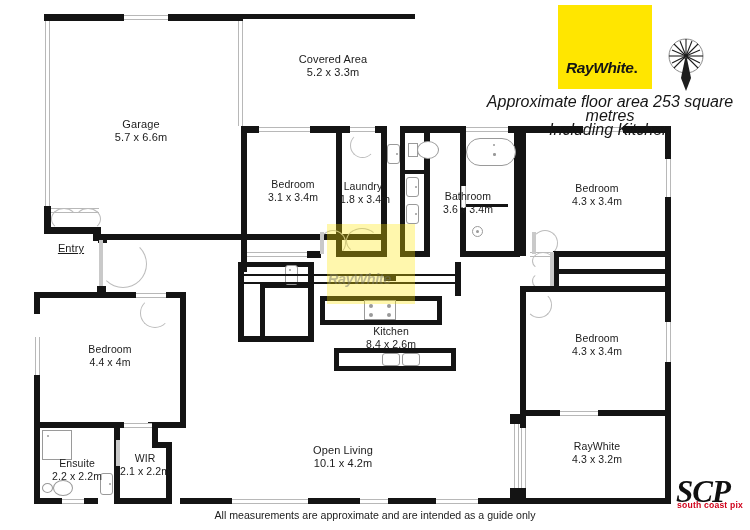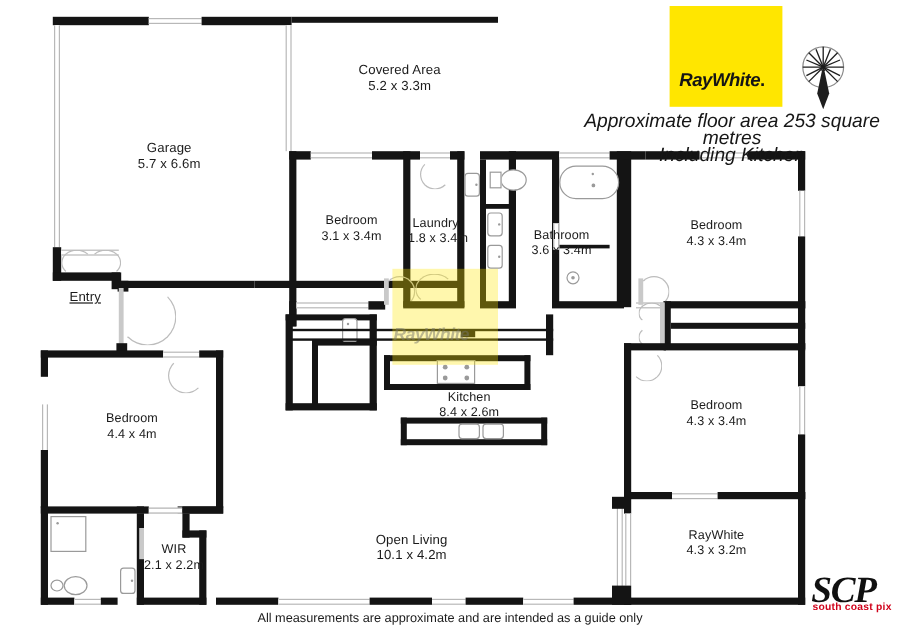--- a/index.html
+++ b/index.html
@@ -323,20 +323,24 @@
   <div class="wall" style="left:114px; top:428px; width:6px;  height:76px;"></div>
   <div class="wall" style="left:34px;  top:498px; width:28px; height:6px;"></div>
   <div class="window" style="left:62px;  top:499px; width:22px; height:5px;"></div>
   <div class="wall" style="left:84px;  top:498px; width:14px; height:6px;"></div>
   <div class="fx" style="left:42px; top:430px; width:30px; height:30px;"></div>
   <div class="dot" style="left:47px; top:435px; width:2px; height:2px;"></div>
   <div class="fx round" style="left:42px; top:483px; width:11px; height:10px;"></div>
   <div class="fx round" style="left:53px; top:480px; width:20px; height:16px;"></div>
   <div class="fx soft" style="left:100px; top:473px; width:13px; height:22px;"></div>
   <div class="dot" style="left:109px; top:483px; width:2px; height:2px;"></div>
+  <div class="room small" style="left:36px; top:457px; width:82px;">
+    <span class="nm">Ensuite</span>
+    <span class="dim">2.2 x 2.2m</span>
+  </div>
 
   <div class="wall" style="left:114px; top:422px; width:10px; height:6px;"></div>
   <div class="window" style="left:124px; top:423px; width:28px; height:5px;"></div>
   <div class="wall" style="left:152px; top:422px; width:34px; height:6px;"></div>
   <div class="wall" style="left:152px; top:428px; width:6px;  height:20px;"></div>
   <div class="wall" style="left:152px; top:442px; width:20px; height:6px;"></div>
   <div class="wall" style="left:166px; top:442px; width:6px;  height:62px;"></div>
   <div class="wall" style="left:114px; top:498px; width:58px; height:6px;"></div>
   <div class="doorleaf" style="left:116px; top:440px; width:4px; height:26px;"></div>
   <div class="room small" style="left:114px; top:452px; width:62px;">

